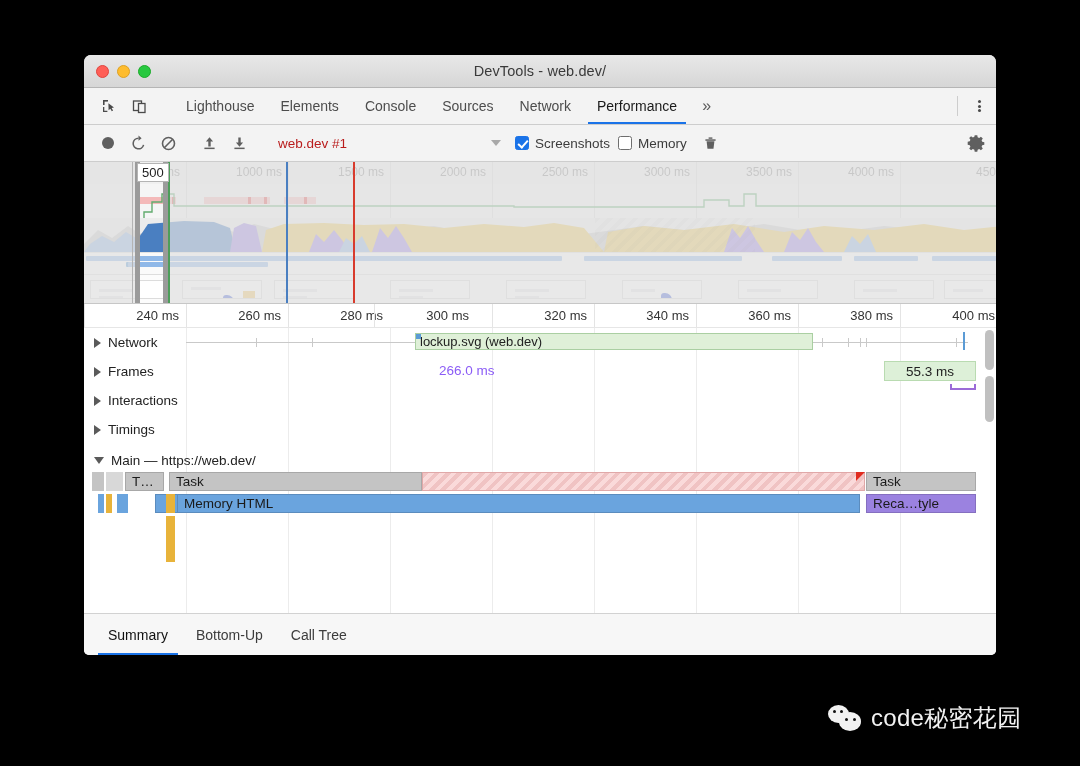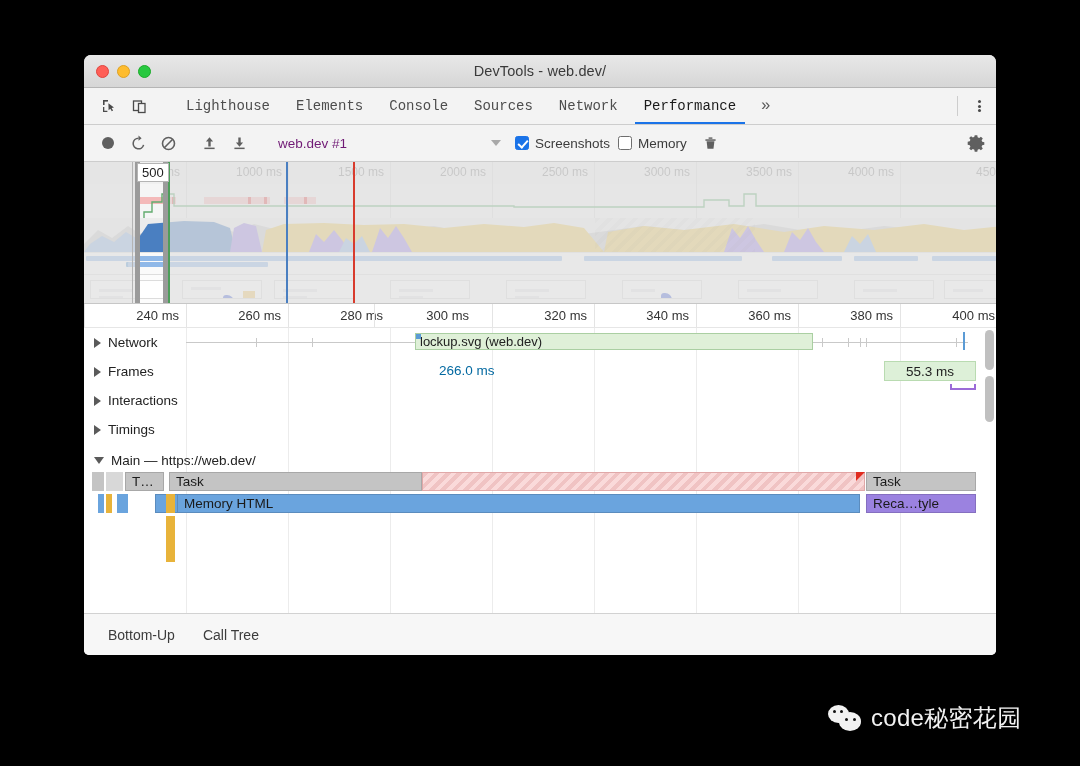--- a/index.html
+++ b/index.html
@@ -46,21 +46,21 @@
     display: flex; align-items: stretch;
     font-size: 14px; color: #4a4a4a;
   }
   .tool-icons { display: flex; align-items: center; gap: 4px; padding: 0 8px 0 12px; }
   .tool-btn {
     width: 26px; height: 26px;
     display: flex; align-items: center; justify-content: center;
     border-radius: 3px;
   }
   .vdiv { width: 1px; background: #cdcdcd; margin: 8px 4px; }
-  .tabs { display: flex; align-items: stretch; font-family: Liberation Mono, monospace; }
+  .tabs { display: flex; align-items: stretch; }
   .tab {
     padding: 0 13px; display: flex; align-items: center;
     position: relative; white-space: nowrap; color: #4d4d4d;
   }
   .tab.active { color: #1a1a1a; }
   .tab.active::after {
     content: ""; position: absolute; left: 4px; right: 4px; bottom: 0;
     height: 2px; background: #1a73e8;
   }
   .tab-more { padding: 0 12px; display: flex; align-items: center; font-size: 16px; color: #5a5a5a; }
@@ -74,21 +74,21 @@
     background: #f3f3f3;
     border-bottom: 1px solid #cdcdcd;
     display: flex; align-items: center;
     font-size: 13.5px; color: #3c3c3c;
     padding: 0 6px 0 10px; gap: 2px;
   }
   .tb-icon { width: 28px; height: 26px; display: flex; align-items: center; justify-content: center; }
   .combo {
     margin-left: 6px; width: 235px; height: 24px;
     display: flex; align-items: center; justify-content: space-between;
-    padding: 0 6px; color: #701a75; font-size: 13.5px;
+    padding: 0 6px; color: #b91c1c; font-size: 13.5px;
   }
   .combo .caret { border-left: 5px solid transparent; border-right: 5px solid transparent; border-top: 6px solid #a8a8a8; }
   .chk-wrap { display: flex; align-items: center; gap: 6px; margin-left: 6px; }
   .chk {
     width: 14px; height: 14px; border: 1.4px solid #6e6e6e; border-radius: 2.5px;
     background: #fff; position: relative; flex: 0 0 14px;
   }
   .chk.on { background: #1a73e8; border-color: #1a73e8; }
   .chk.on::after {
     content: ""; position: absolute; left: 4px; top: 1px;
@@ -159,21 +159,21 @@
     position: absolute; height: 17px; background: #dff0d8;
     border: 1px solid #aacfa2; font-size: 13px; color: #222;
     display: flex; align-items: center; padding-left: 4px; overflow: hidden; white-space: nowrap;
   }
   .netevent .corner { position: absolute; left: 0; top: 0; width: 5px; height: 5px; background: #5b9bd5; }
 
   .framebox {
     position: absolute; height: 20px; background: #ddf0d8; border: 1px solid #b9dbb1;
     font-size: 13.5px; color: #222; display: flex; align-items: center; justify-content: center;
   }
-  .frame-label-plain { position: absolute; font-size: 13.5px; color: #0369a1; }
+  .frame-label-plain { position: absolute; font-size: 13.5px; color: #8b5cf6; }
   .bracket { position: absolute; height: 6px; border: 2px solid #9b6bd8; border-top: 0; }
 
   .mainrow { position: absolute; left: 0; right: 0; }
   .ev {
     position: absolute; height: 19px; font-size: 13.5px; color: #1a1a1a;
     display: flex; align-items: center; padding-left: 6px; overflow: hidden;
     white-space: nowrap; border: 1px solid rgba(0,0,0,0.14);
   }
   .ev.task   { background: #c4c4c4; }
   .ev.parse  { background: #6aa4de; }
@@ -604,20 +604,23 @@
         <div class="ev sliver" style="left:82px;width:9px;height:46px;background:#e8b33a"></div>
       </div>
     </div>
 
     <div class="scroll-track" style="top:26px;bottom:4px"></div>
     <div class="scroll-thumb" style="top:26px;height:40px"></div>
     <div class="scroll-thumb" style="top:72px;height:46px"></div>
   </div>
 
   <div class="bottombar">
+    <div class="btab active">
+        <span>Summary</span>
+      </div>
     <div class="btab">
         <span>Bottom-Up</span>
       </div>
     <div class="btab">
         <span>Call Tree</span>
       </div>
   </div>
 
 </div>
 

